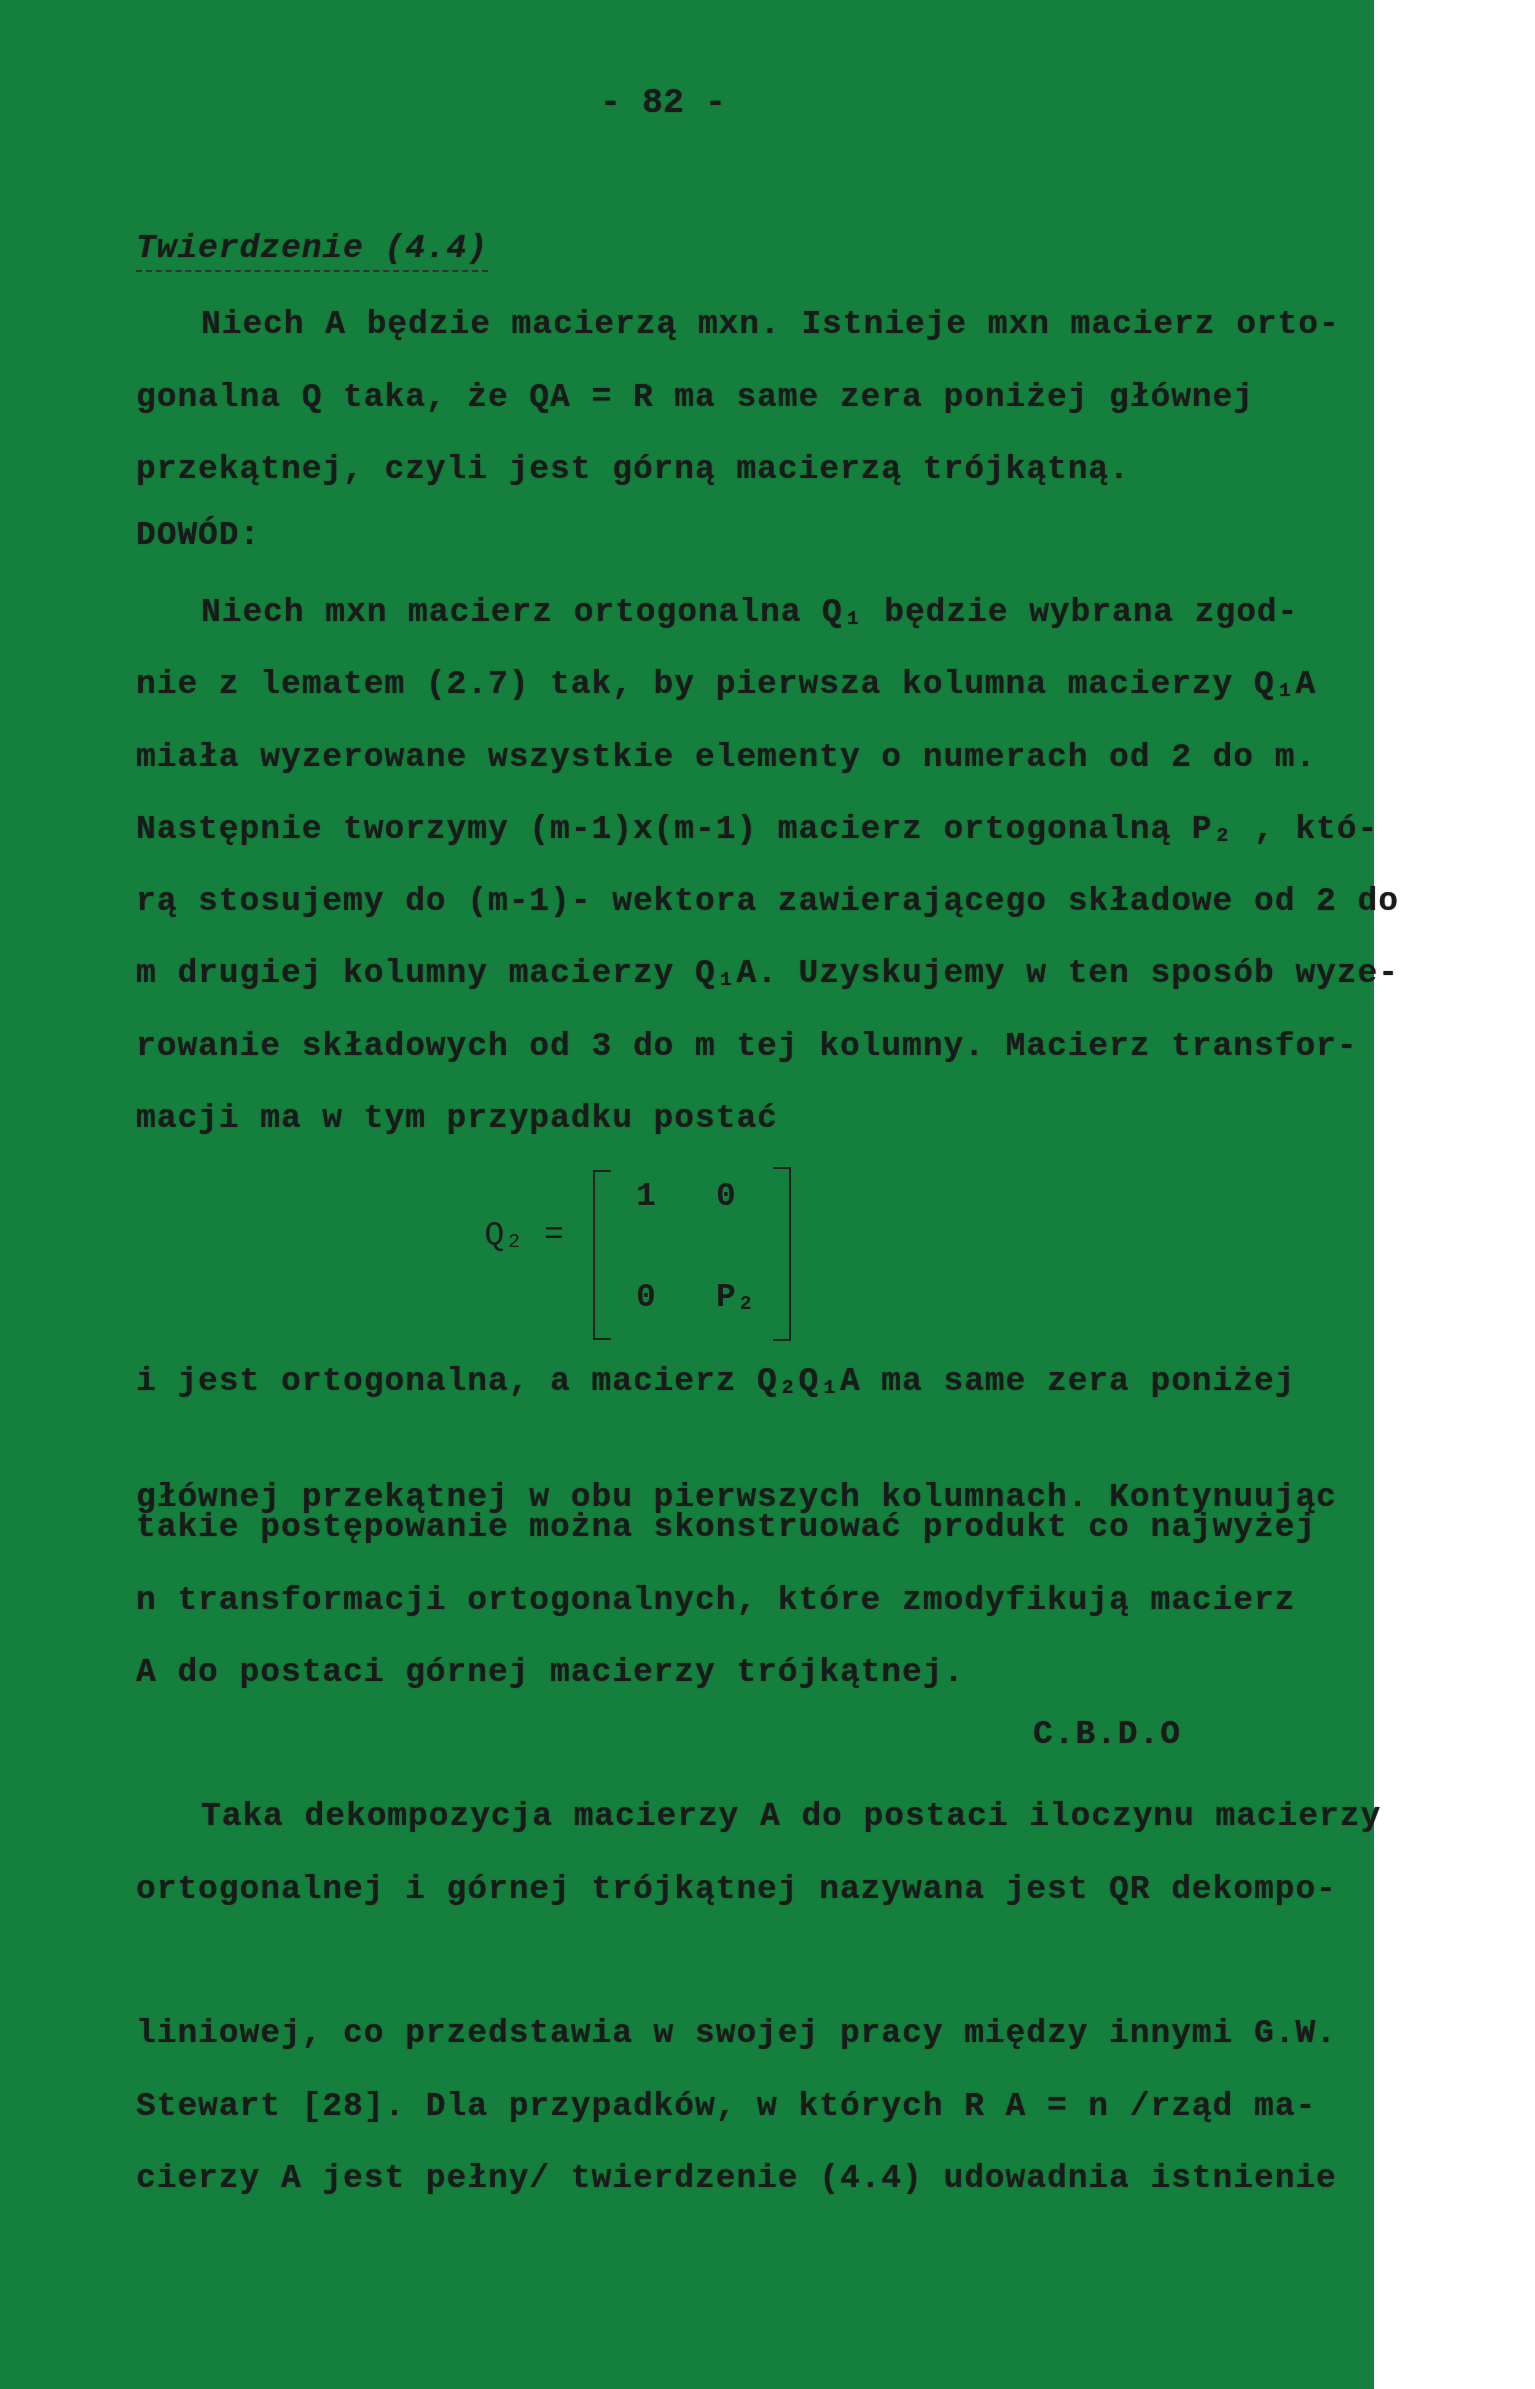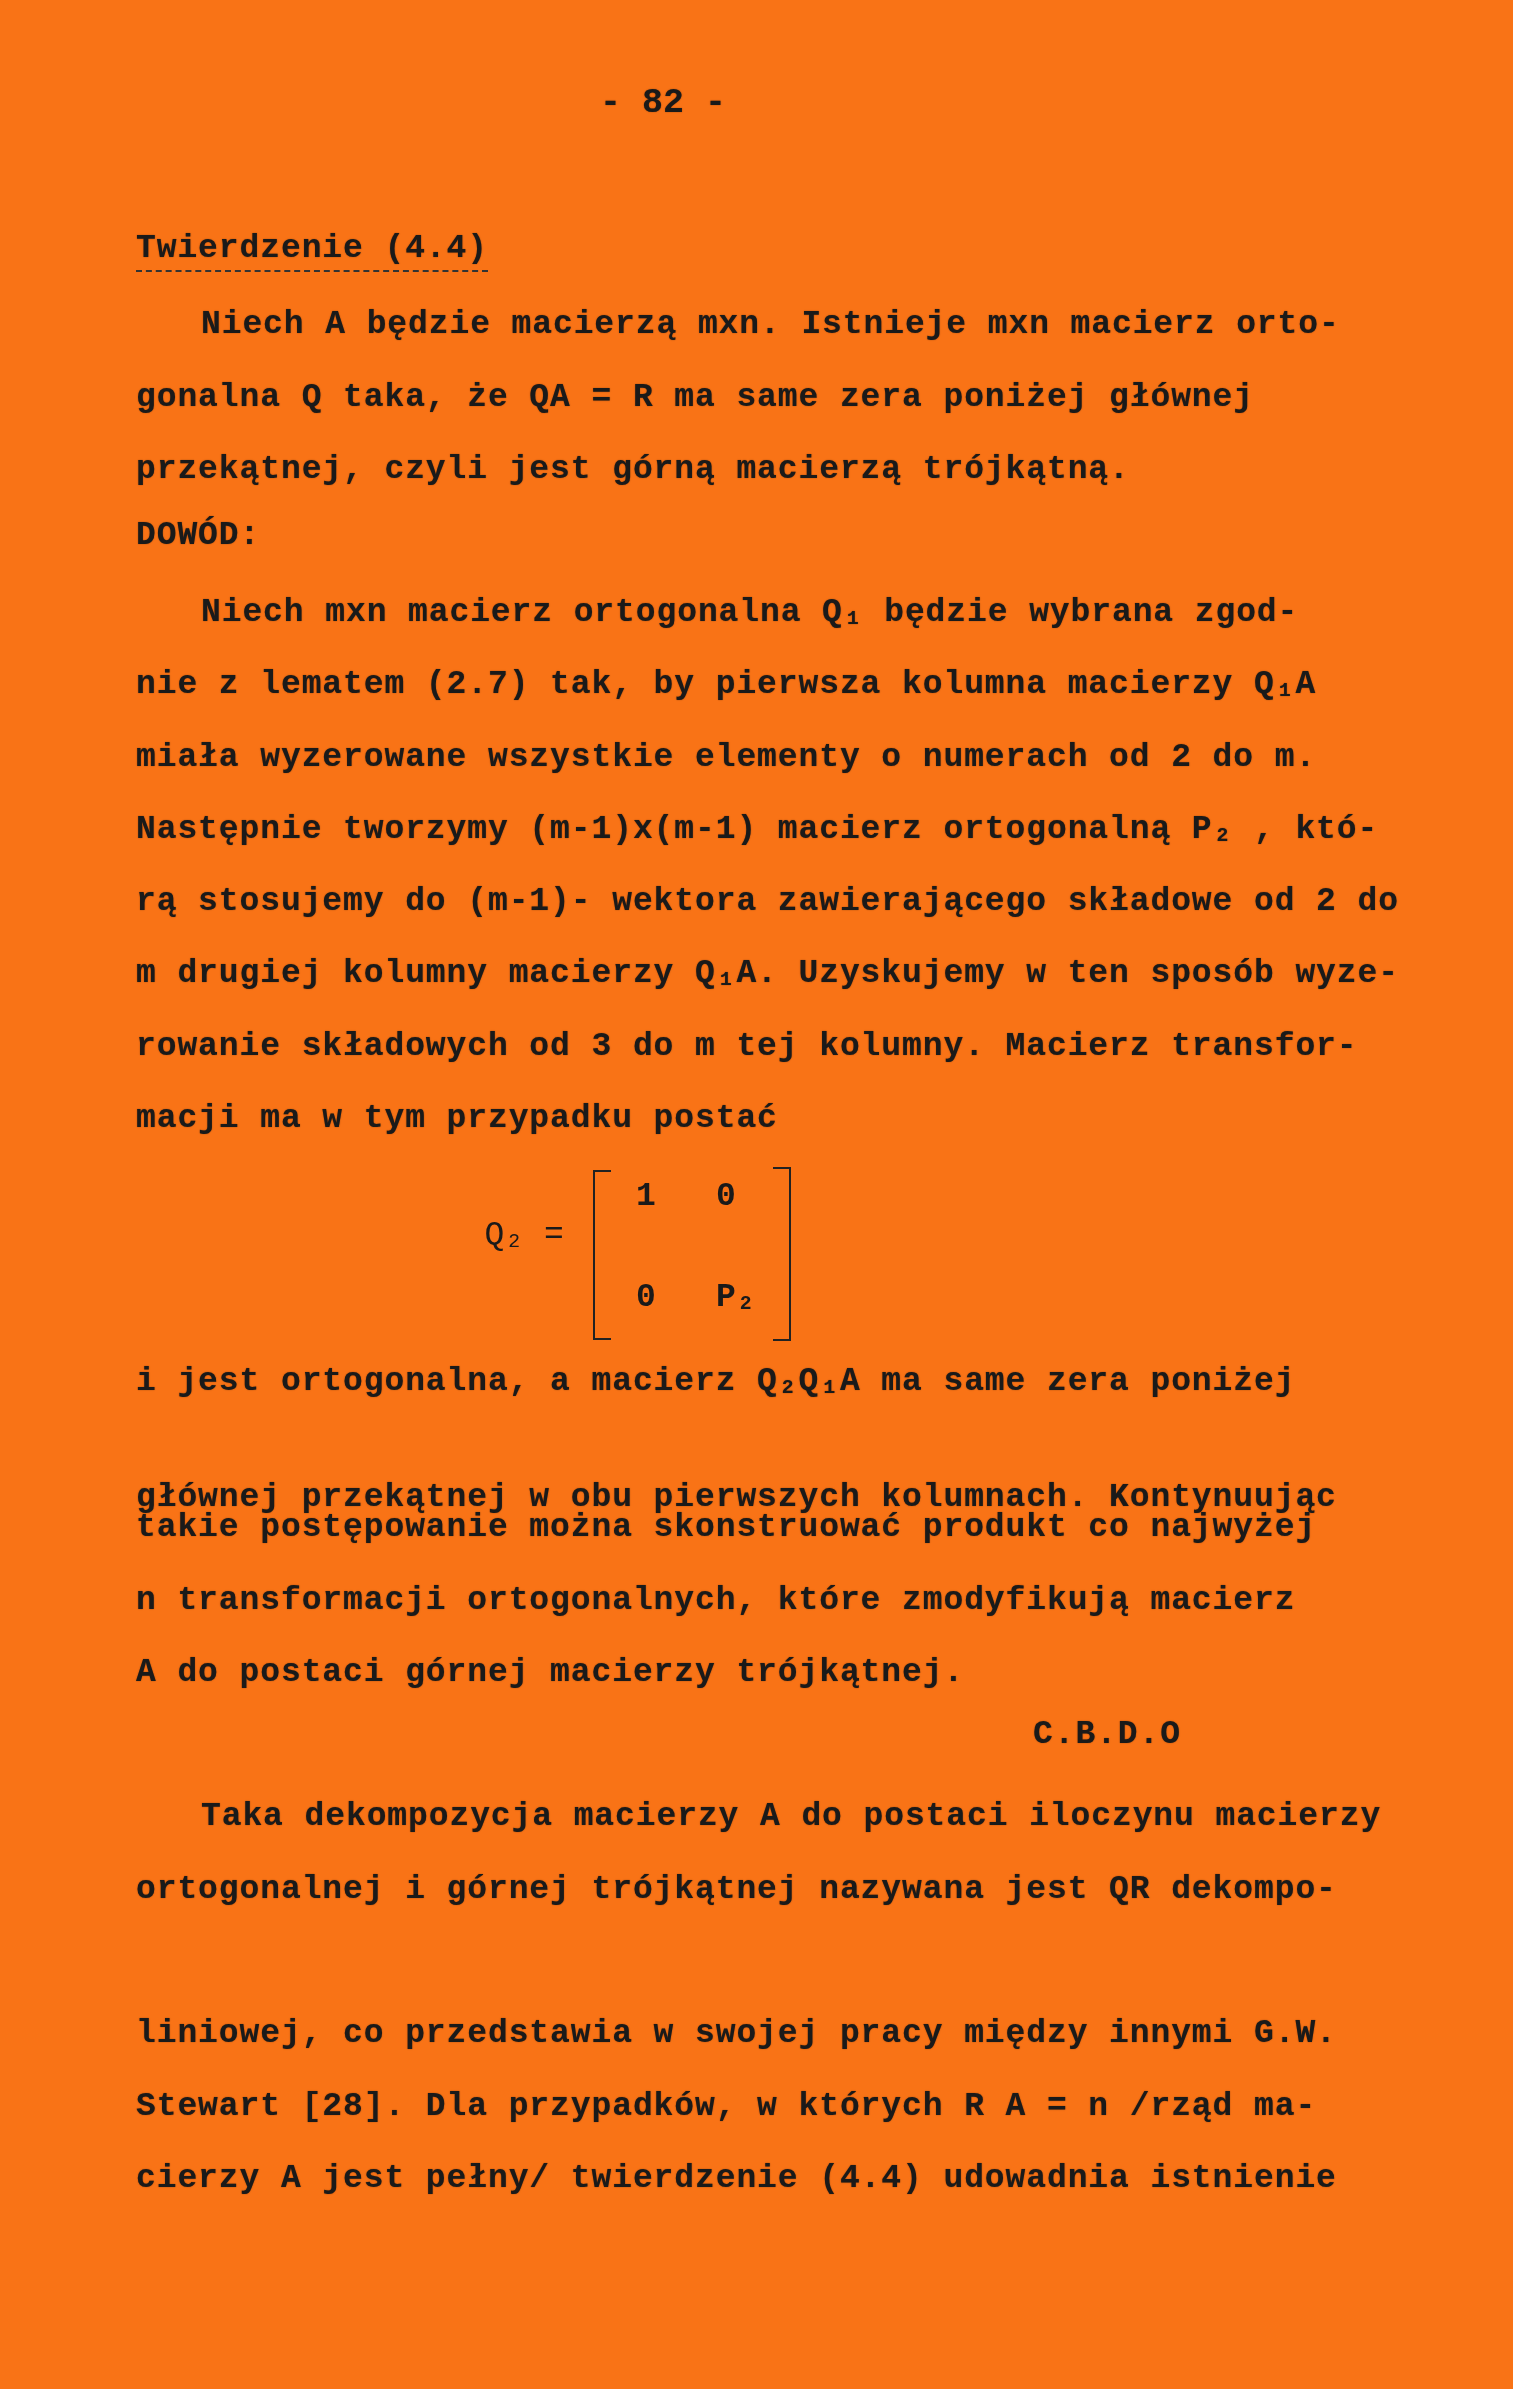--- a/index.html
+++ b/index.html
@@ -1,28 +1,28 @@
 <!DOCTYPE html>
 <html style="font-size:11.6px"><head>
 <meta charset="utf-8">
 <style>
   html, body { margin: 0; padding: 0; background: #ffffff; }
   body { width: 1535px; height: 2389px; position: relative; overflow: hidden;
          font-family: "Liberation Mono", "DejaVu Sans Mono", monospace; color: #1a1a1a; }
-  .page { position: absolute; left: 0; top: 0; width: 1513px; height: 2389px;
-          background: #f97316; }
+  .page { position: absolute; left: 0; top: 0; width: 1374px; height: 2389px;
+          background: #15803d; }
   .ln { position: absolute; left: 136px; font-size: 33px; font-weight: bold;
         letter-spacing: 0.9px; white-space: nowrap; line-height: 43px;
         text-shadow: 0 0 1.4px rgba(0,0,0,0.45); }
   .indent { left: 201px; }
   .pagenum { position: absolute; top: 83px; left: 600px; font-size: 35px; font-weight: bold;
              text-shadow: 0 0 1.4px rgba(0,0,0,0.45); }
   .heading { position: absolute; top: 230px; left: 136px; font-size: 33px; font-weight: bold;
              letter-spacing: 0.9px; border-bottom: 2.9px dashed #333; padding-bottom: 2.9px;
-             text-shadow: 0 0 1.4px rgba(0,0,0,0.45); }
+             text-shadow: 0 0 1.4px rgba(0,0,0,0.45); font-style: italic; }
   .matrix { position: absolute; left: 470px; top: 1163px; width: 340px; height: 152px; }
   .mlabel { position: absolute; left: 14.5px; top: 54px; font-size: 33px; font-weight: normal; }
   .mbr-l { position: absolute; left: 123px; top: 7.2px; width: 16px; height: 166px;
            border: 2.9px solid #222; border-right: none; }
   .mbr-r { position: absolute; left: 303px; top: 3.6px; width: 16px; height: 170px;
            border: 2.9px solid #222; border-left: none; }
   .cell { position: absolute; font-size: 33px; font-weight: bold; }
   .cbd { position: absolute; left: 1033px; top: 1716px; font-size: 33px; font-weight: bold;
          letter-spacing: 1.4px; text-shadow: 0 0 1.4px rgba(0,0,0,0.45); }
 </style>

